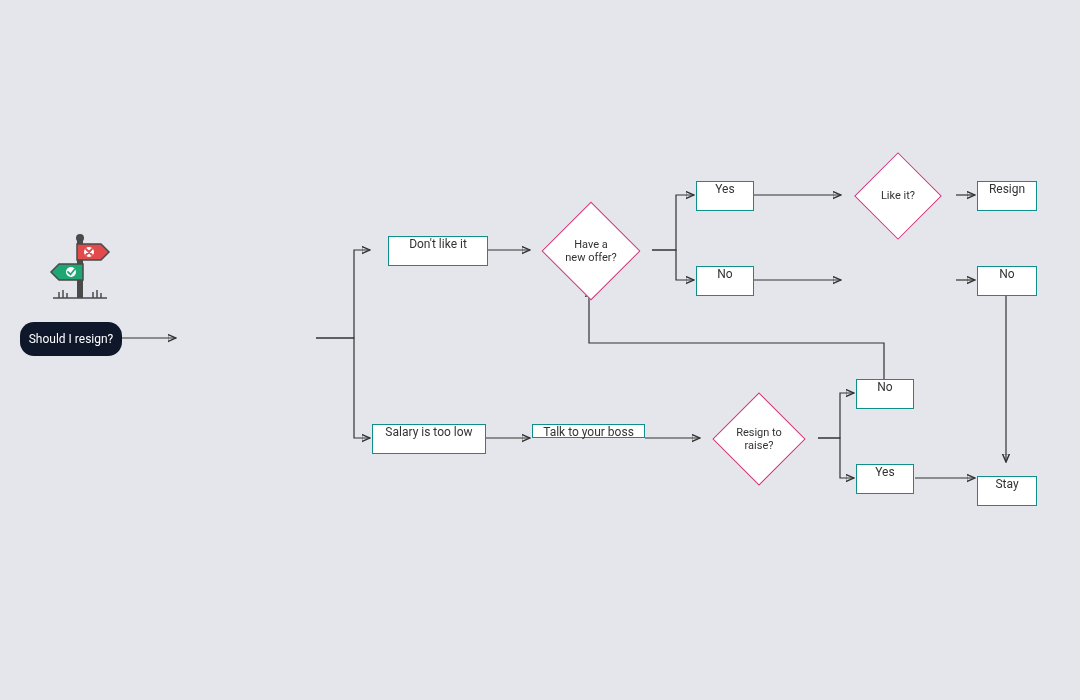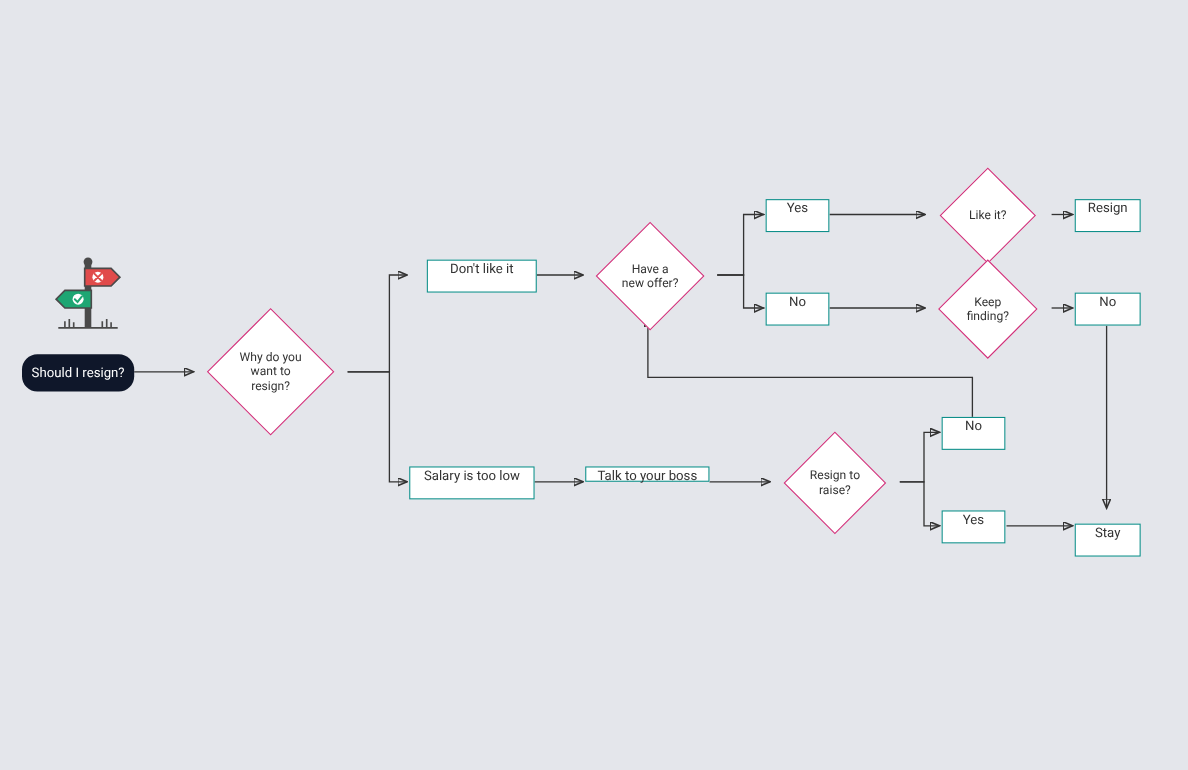--- a/index.html
+++ b/index.html
@@ -149,25 +149,20 @@
         <line x1="56" y1="68" x2="56" y2="63"></line>
       </g>
       <line x1="8" y1="68" x2="62" y2="68" stroke="#4a4a4a" stroke-width="1.5"></line>
     </svg>
   </div>
 
   <div class="start-box" style="left:20px; top:322px; width:102px; height:34px;">
     <span>Should I resign?</span>
   </div>
 
-  <div class="diamond-wrap" style="left:176px; top:293px; width:140px; height:90px;">
-    <div class="diamond" style="width:82px; height:82px;"></div>
-    <div class="diamond-label" style="white-space:pre-line;">Why do you
-want to resign?</div>
-  </div>
 
   <div class="node rect" style="left:372px; top:236px; width:100px; height:30px;margin-left:16px;">
     <span>Don't like it</span>
   </div>
 
   <div class="node rect" style="left:372px; top:424px; width:114px; height:30px;">
     <span>Salary is too low</span>
   </div>
 
   <div class="diamond-wrap" style="left:530px; top:212px; width:122px; height:78px;">
@@ -182,25 +177,20 @@
 
   <div class="node rect" style="left:696px; top:266px; width:58px; height:30px;">
     <span>No</span>
   </div>
 
   <div class="diamond-wrap" style="left:840px; top:162px; width:116px; height:68px;">
     <div class="diamond" style="width:62px; height:62px;"></div>
     <div class="diamond-label">Like it?</div>
   </div>
 
-  <div class="diamond-wrap" style="left:840px; top:245px; width:116px; height:72px;">
-    <div class="diamond" style="width:64px; height:64px;"></div>
-    <div class="diamond-label">Keep
-finding?</div>
-  </div>
 
   <div class="node rect" style="left:977px; top:181px; width:60px; height:30px;">
     <span>Resign</span>
   </div>
 
   <div class="node rect" style="left:977px; top:266px; width:60px; height:30px;">
     <span>No</span>
   </div>
 
   <div class="node rect" style="left:532px; top:424px; width:113px; height:14px;">

